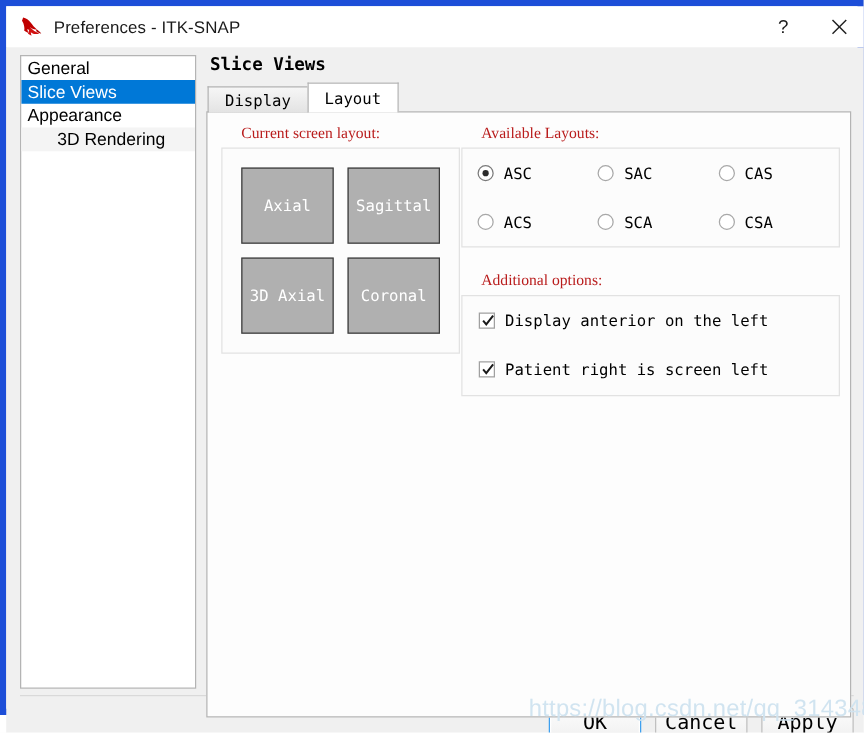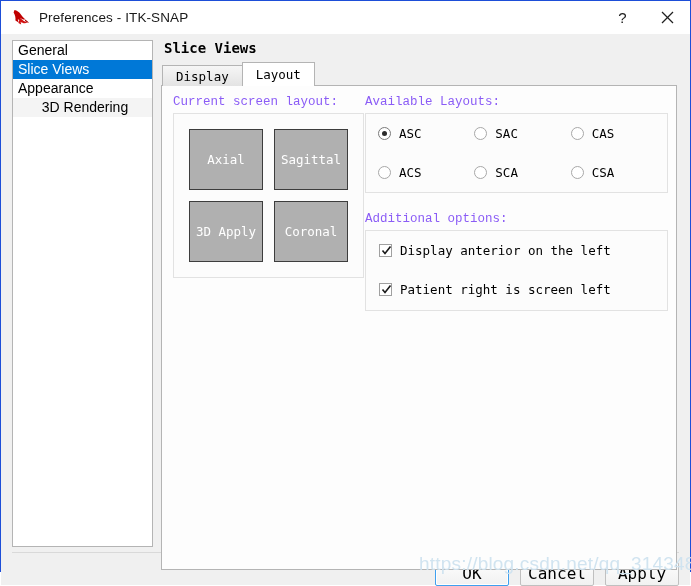--- a/index.html
+++ b/index.html
@@ -13,21 +13,21 @@
     font-family: "Liberation Sans", sans-serif;
     overflow: hidden;
   }
 
   .window {
     position: relative;
     width: 691px;
     height: 572px;
     background: #f0f0f0;
     box-sizing: border-box;
-    border: 1px solid #1d4ed8;
+    border: 5px solid #1d4ed8;
   }
 
   
   .titlebar {
     position: absolute;
     left: 0; top: 0;
     width: 689px;
     height: 33px;
     background: #ffffff;
     display: flex;
@@ -157,24 +157,25 @@
     width: 516px;
     height: 485px;
     background: #fdfdfd;
     border: 1px solid #b4b4b4;
     box-sizing: border-box;
     z-index: 1;
   }
 
   
   .sec-label {
-    font-family: Liberation Mono, monospace;
+    font-family: Liberation Serif, serif;
     font-size: 12.5px;
-    color: #8b5cf6;
+    color: #b91c1c;
     margin-bottom: 4px;
+    margin-left: 16px;
   }
   .groupbox {
     border: 1px solid #e2e2e2;
     background: #fcfcfc;
     box-sizing: border-box;
   }
 
   
   .layout-col {
     position: absolute;
@@ -378,21 +379,21 @@
         <div class="layout-col">
           <div class="sec-label">Current screen layout:</div>
           <div class="groupbox layout-box">
             <div class="vcell">
               <span>Axial</span>
             </div>
             <div class="vcell">
               <span>Sagittal</span>
             </div>
             <div class="vcell">
-              <span>3D Apply</span>
+              <span>3D Axial</span>
             </div>
             <div class="vcell">
               <span>Coronal</span>
             </div>
           </div>
         </div>
 
         <div class="right-col">
 
           <div>

